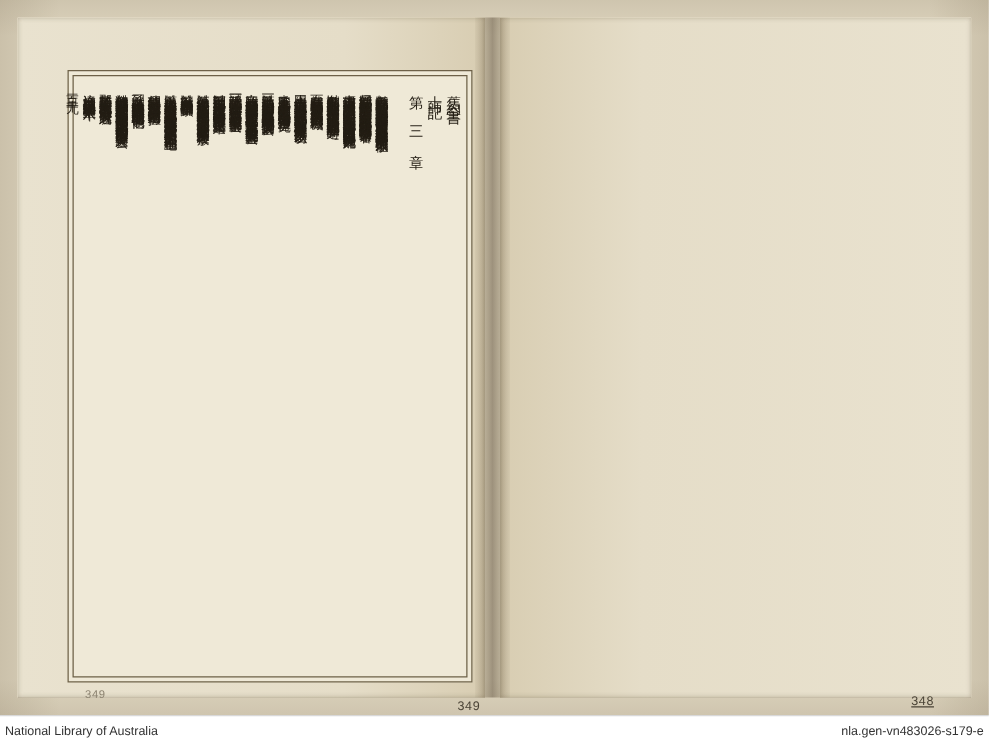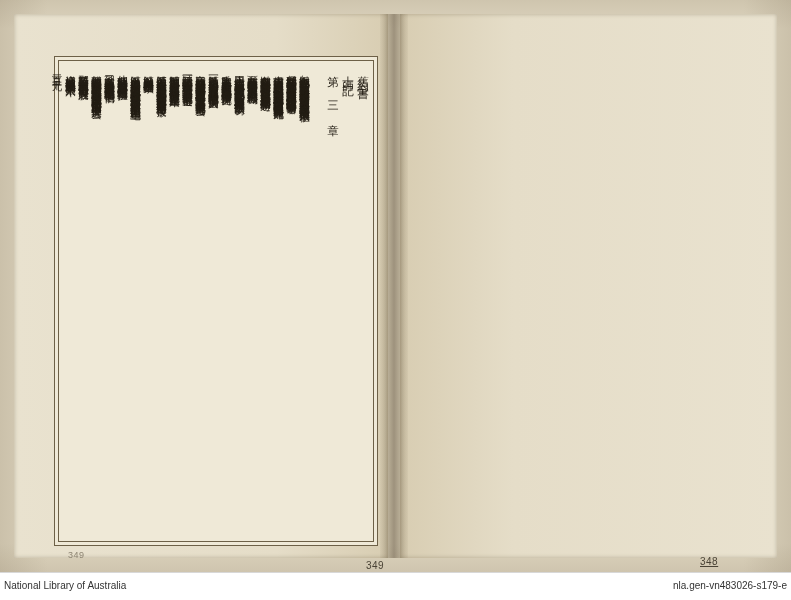--- a/index.html
+++ b/index.html
@@ -131,21 +131,21 @@
   
   .stamp {
     position: absolute;
     font-family: "Liberation Sans", sans-serif;
     font-size: 9px;
     color: #6b6250;
     letter-spacing: 0.5px;
   }
   .stamp-left  { left: 54px;  top: 536px; color: #8d8472; }
   .stamp-right { left: 366px; top: 560px; color: #4a4336; font-size: 10px; }
-  .stamp-right2 { left: 700px; top: 556px; color: #4a4336; font-size: 10px; text-decoration: underline; }
+  .stamp-right2 { left: 729px; top: 556px; color: #4a4336; font-size: 10px; text-decoration: underline; }
 
   
   .footer {
     position: absolute;
     left: 0;
     top: 572px;
     width: 791px;
     height: 28px;
     background: #ffffff;
     border-top: 1px solid #d8d8d8;

